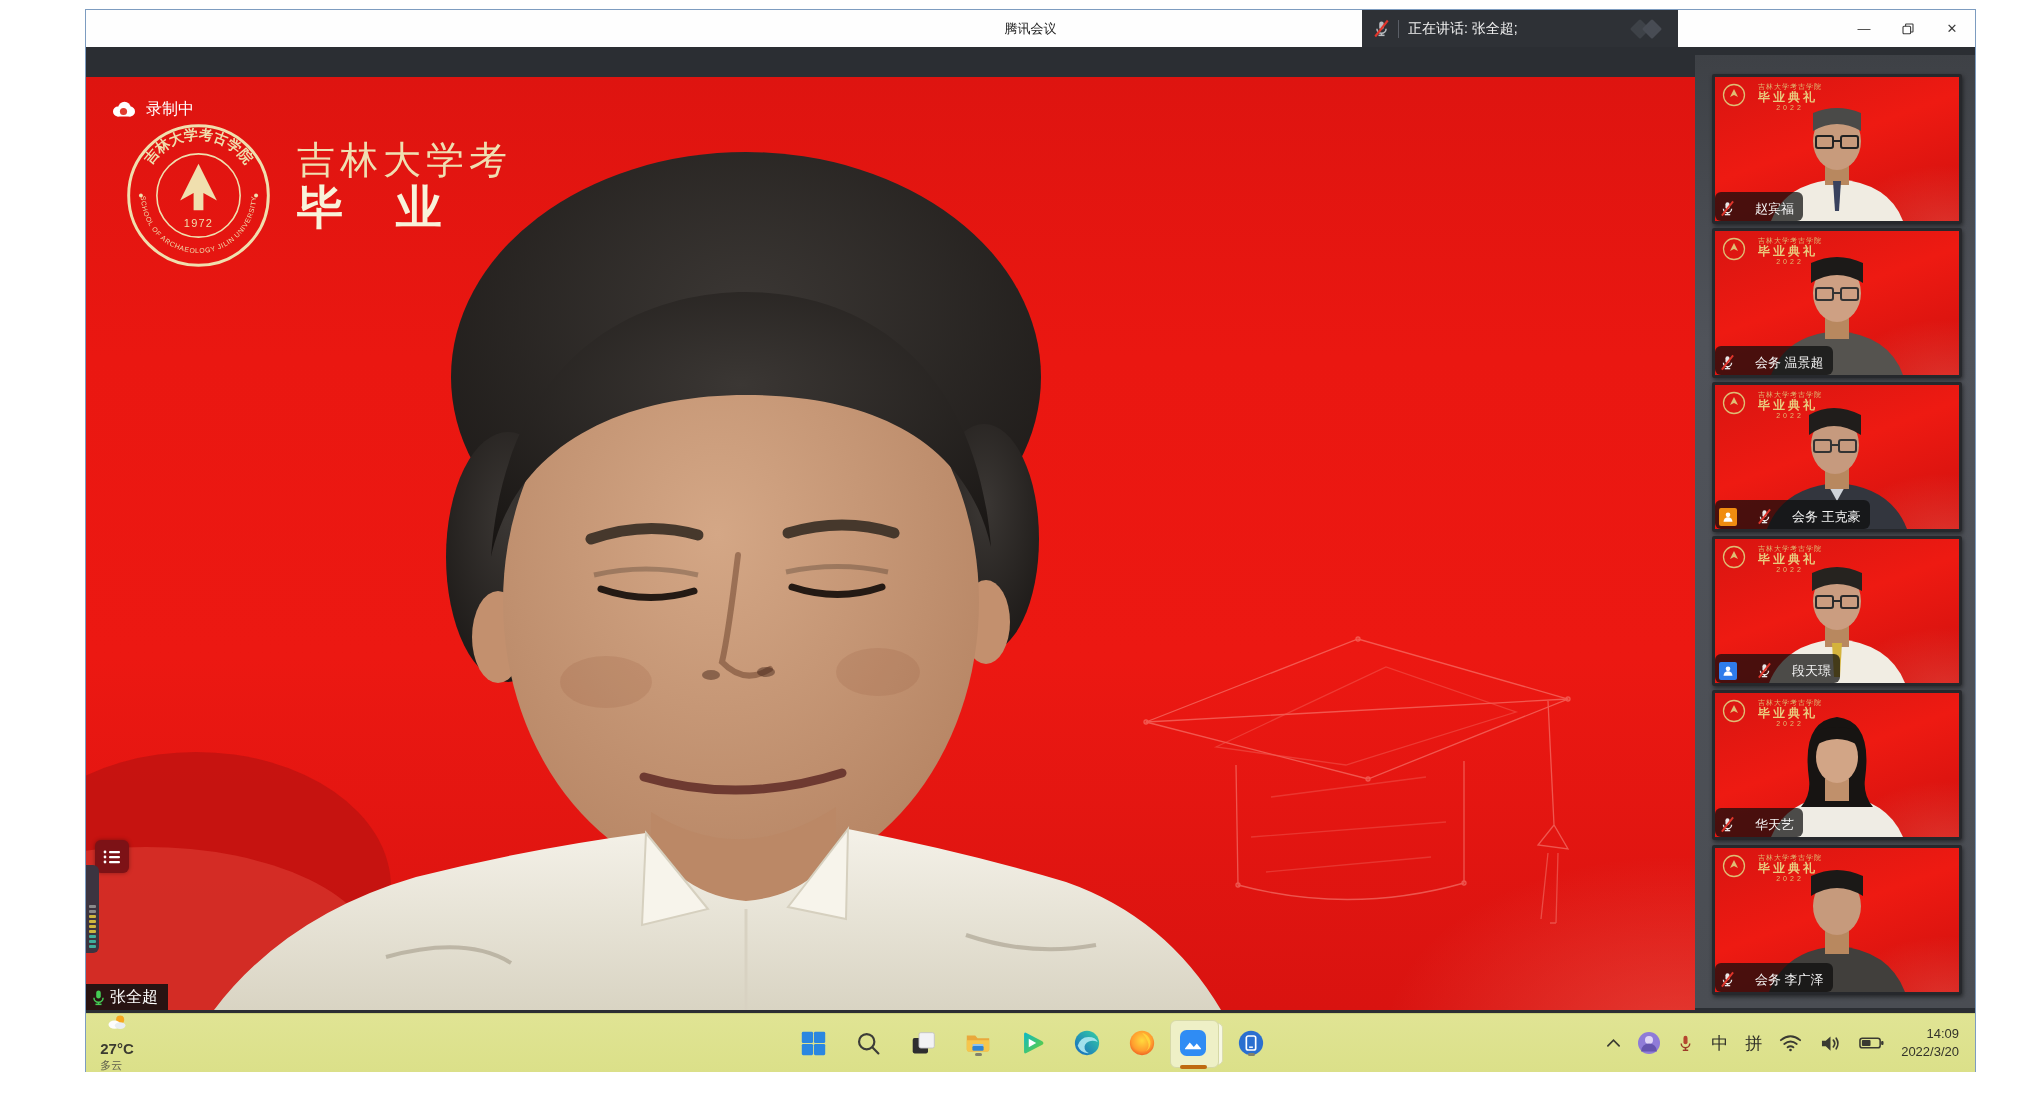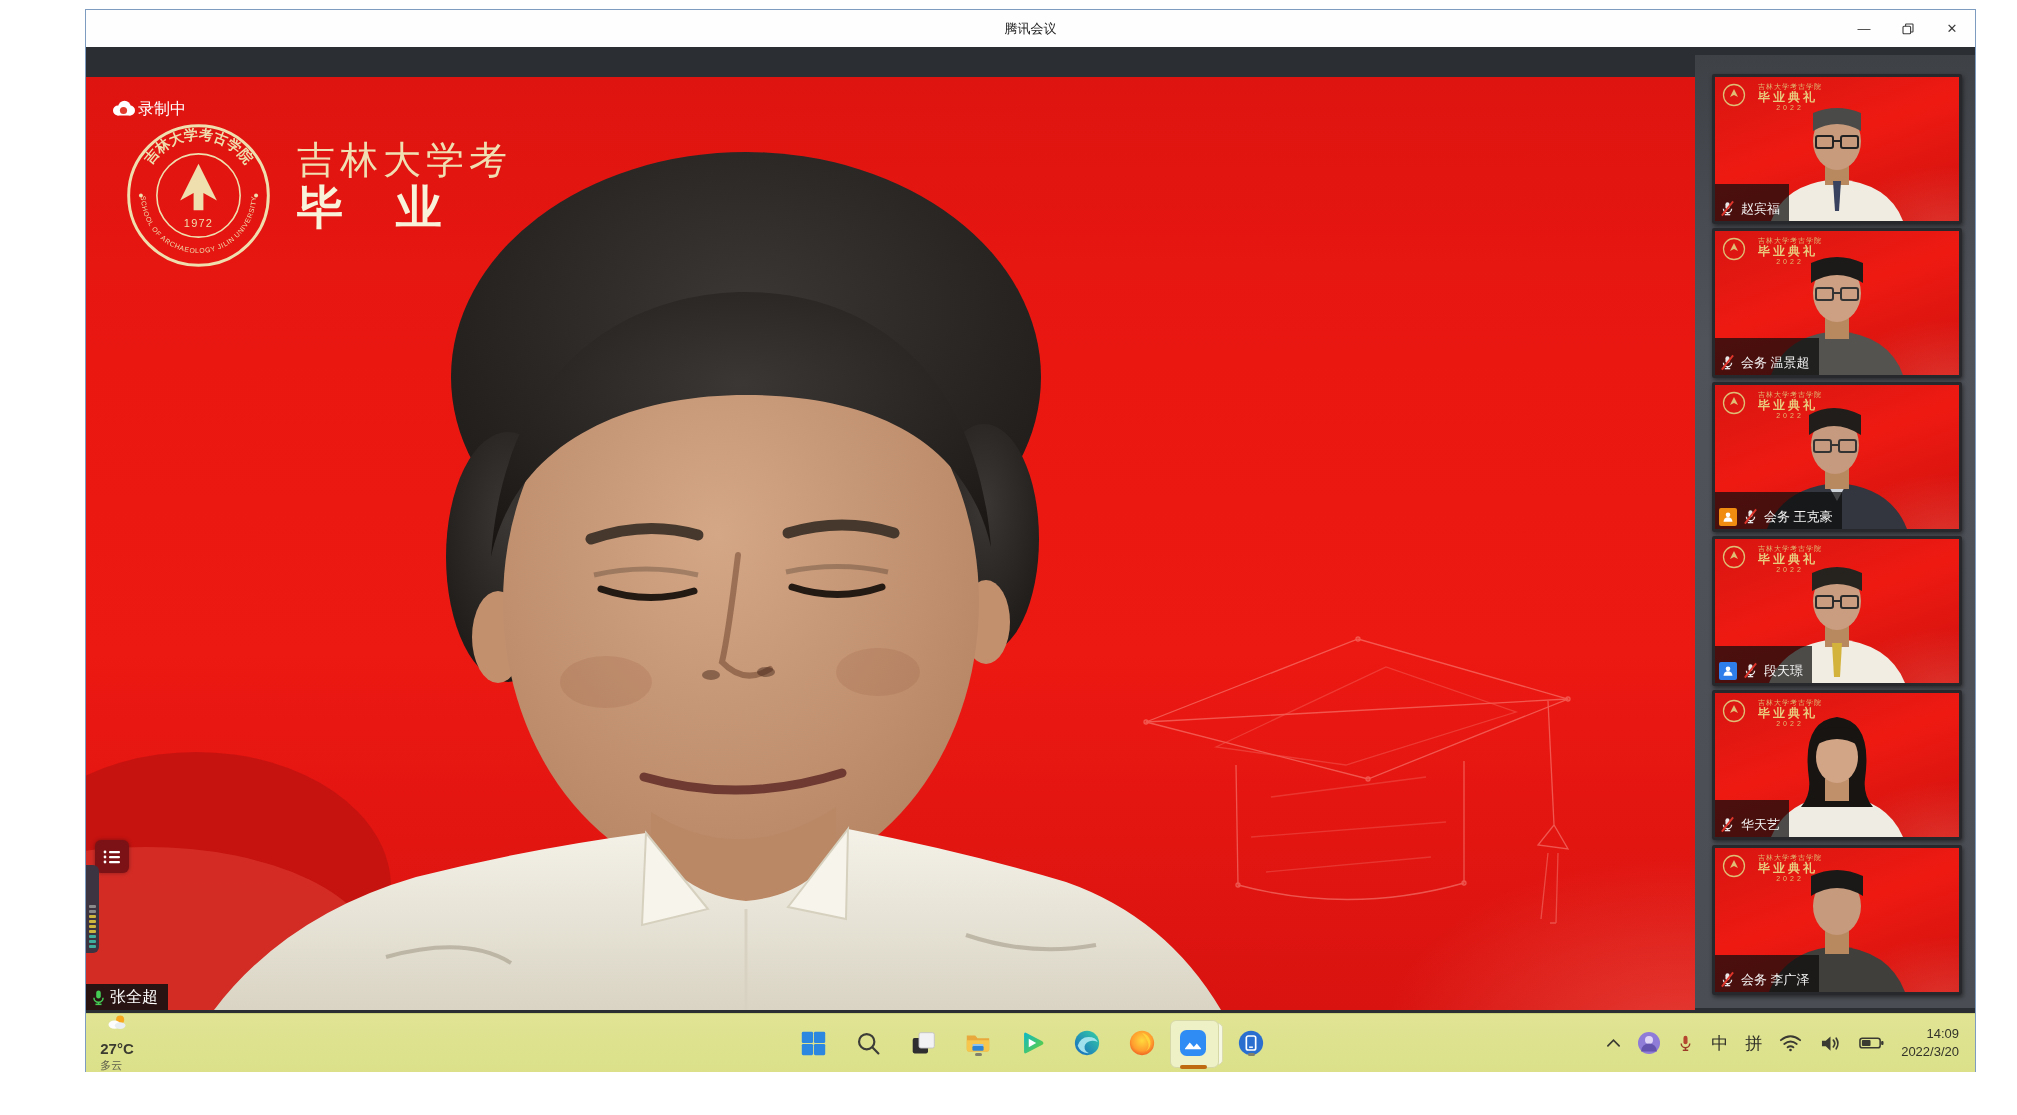--- a/index.html
+++ b/index.html
@@ -18,21 +18,21 @@
   .speak-divider{width:1px;height:18px;background:#5a5e66;margin:0 9px 0 7px;}
   .speak-label{font-size:14px;color:#f0f0f0;white-space:nowrap;}
   .speak-logo{margin-left:auto;margin-right:6px;}
   
   .content{position:absolute;left:0;top:37px;width:1889px;height:966px;background:#2b2e33;overflow:hidden;}
   .video{position:absolute;left:0;top:30px;width:1609px;height:933px;overflow:hidden;
          background:
            radial-gradient(ellipse 420px 260px at 99% 103%, rgba(255,150,130,0.30), rgba(255,150,130,0) 70%),
            linear-gradient(180deg,#de1410 0%,#ea1711 30%,#ec1812 62%,#d91310 100%);}
   .person-svg{position:absolute;left:0;top:0;width:1609px;height:933px;}
-  .recording{position:absolute;left:24px;top:22px;display:flex;gap:1px;}
+  .recording{position:absolute;left:24px;top:22px;display:flex;align-items:center;gap:9px;}
   .recording-label{color:#fff;font-size:16px;}
   .seal{position:absolute;left:39px;top:45px;}
   .banner1{position:absolute;left:211px;top:58px;font-size:38px;letter-spacing:5px;color:#efdfb2;font-weight:normal;}
   .banner2{position:absolute;left:211px;top:100px;font-size:46px;letter-spacing:20px;color:#f8f2da;font-weight:bold;}
   .menu-btn{position:absolute;left:9px;top:763px;width:34px;height:33px;background:#7d1216;border-radius:6px;
             display:flex;align-items:center;justify-content:center;box-shadow:0 0 4px rgba(0,0,0,.35);}
   .audio-meter{position:absolute;left:0;top:788px;width:13px;height:78px;background:#3c3440;border-radius:0 6px 6px 0;
                display:flex;flex-direction:column;justify-content:flex-end;align-items:center;gap:2px;padding:5px 0;}
   .am-bar{width:7px;height:3px;border-radius:1px;}
   .name-tag{position:absolute;left:0;top:907px;height:26px;display:flex;align-items:center;gap:2px;
@@ -44,22 +44,22 @@
   .thumb{position:absolute;left:17px;width:244px;height:144px;border:3px solid #26282c;border-radius:2px;
          box-shadow:1px 2px 4px rgba(0,0,0,.5);overflow:hidden;
          background:radial-gradient(ellipse 150px 90px at 95% 105%, rgba(255,140,120,0.28), rgba(255,140,120,0) 70%),
                     linear-gradient(160deg,#d81511 0%,#ee1a12 45%,#cf100e 100%);}
   .thumb svg.av{position:absolute;left:0;top:0;}
   .mini-logo{position:absolute;left:7px;top:6px;display:flex;gap:12px;align-items:flex-start;}
   .ml-txt{display:flex;flex-direction:column;line-height:1.1;}
   .ml-l1{font-size:7px;color:#dfbd74;letter-spacing:1px;}
   .ml-l2{font-size:12px;font-weight:bold;color:#e9cb7e;letter-spacing:3px;}
   .ml-l3{font-size:7px;color:#dfbd74;letter-spacing:3px;text-align:center;}
-  .thumb-name{position:absolute;left:0;bottom:0;display:flex;align-items:center;gap:5px;height:25px;
-              background:rgba(12,12,12,0.72);padding:12px 9px 0 4px;}
+  .thumb-name{position:absolute;left:0;bottom:0;display:flex;align-items:center;gap:19px;height:25px;
+              background:rgba(12,12,12,0.72);padding:4px 9px 0 4px;border-radius:6px;}
   .thumb-name-label{color:#f3f3f3;font-size:13px;white-space:nowrap;}
   .badge{width:18px;height:18px;border-radius:2px;display:flex;align-items:center;justify-content:center;}
   
   .taskbar{position:absolute;left:0;top:1003px;width:1889px;height:58px;
            background:linear-gradient(180deg,#e0e494,#dbe089);border-top:1px solid #cdd27f;}
   .weather{position:absolute;left:14px;top:0;height:58px;display:flex;align-items:center;gap:9px;flex-direction:column;}
   .w-temp{font-size:15px;font-weight:bold;color:#3b3b30;line-height:1.3;}
   .w-cond{font-size:11px;color:#5d5d4c;line-height:1.2;}
   .tb-icon{position:absolute;top:50%;transform:translateY(-50%);width:34px;height:34px;
            display:flex;align-items:center;justify-content:center;}
@@ -97,20 +97,31 @@
       <path d="M3.6,16.5 a6.4,6.4 0 0 1 12.8,0 Z" fill="#fff"></path>
     </symbol>
   </defs>
 </svg>
 
 <div class="canvas">
   <div class="screen">
 
     <div class="titlebar">
       <div class="title-text">腾讯会议</div>
+      <div class="speaking-box">
+        <svg width="19" height="19" viewBox="0 0 20 20" style="margin-left:10px">
+            <use href="#i-micoff"></use>
+          </svg>
+        <div class="speak-divider"></div>
+        <span class="speak-label">正在讲话: 张全超;</span>
+        <svg class="speak-logo" width="56" height="26" viewBox="0 0 56 26">
+          <path d="M16,13 l8,-8 8,8 -8,8 Z" fill="#3e4248" stroke="#3e4248" stroke-width="3" stroke-linejoin="round"></path>
+          <path d="M28,13 l8,-8 8,8 -8,8 Z" fill="#484c54" stroke="#484c54" stroke-width="3" stroke-linejoin="round"></path>
+        </svg>
+      </div>
       <div class="win-controls">
         <div class="wc">—</div>
         <div class="wc">
           <svg width="12" height="12" viewBox="0 0 12 12" fill="none" stroke="#3c3c3c" stroke-width="1.1">
             <rect x="1" y="3.2" width="7.6" height="7.6" rx="1"></rect>
             <path d="M3.6,3.2 V1.6 a.6,.6 0 0 1 .6,-.6 H10.4 a.6,.6 0 0 1 .6,.6 V8.4 a.6,.6 0 0 1 -.6,.6 H8.8"></path>
           </svg>
         </div>
         <div class="wc">✕</div>
       </div>

